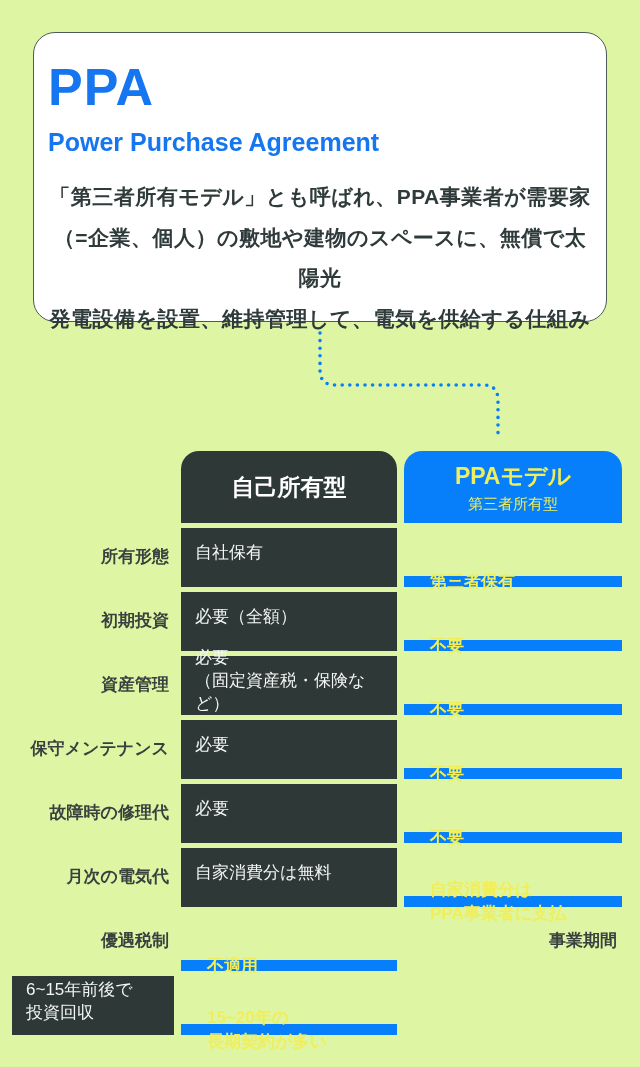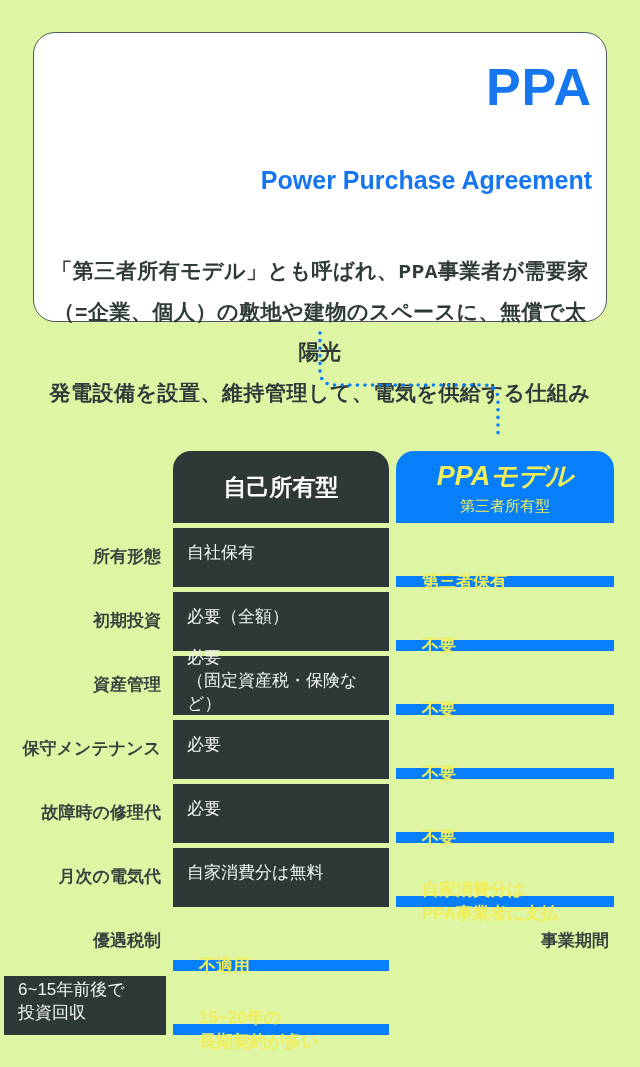--- a/index.html
+++ b/index.html
@@ -12,75 +12,73 @@
   }
 
   
   .card {
     position:absolute; left:33px; top:32px;
     width:574px; height:290px;
     background:#ffffff;
     border:1.5px solid var(--card_border,#50585a);
     border-radius:22px;
     box-sizing:border-box;
-    display:flex; flex-direction:column; align-items:flex-end;
+    display:flex; flex-direction:column; align-items:flex-start;
     text-align:center;
     padding:27px 14px 0;
-    gap:38px;
   }
   .card-title {
     font-size:52px; font-weight:800; line-height:1.05;
     letter-spacing:1px;
     color:var(--card_blue,#1576f0);
   }
   .card-subtitle {
     margin-top:13px;
     font-size:25px; font-weight:600;
     color:var(--card_blue,#1576f0);
   }
   .card-desc {
     margin-top:20px;
     font-size:21px; font-weight:700;
     line-height:1.95;
     letter-spacing:0.5px;
     color:var(--text_dark,#2f3a3a);
     white-space:pre-line;
-    font-family:Liberation Mono, monospace;
   }
 
   
   .connector {
     position:absolute; left:300px; top:326px;
     color:var(--table_blue,#077efa);
   }
 
   
   .table {
-    position:absolute; left:4px; top:451px;
+    position:absolute; left:12px; top:451px;
     width:610px;
     display:grid;
     grid-template-columns:162px 216px 218px;
     grid-template-rows:72px repeat(8, 59px);
     column-gap:7px; row-gap:5px;
   }
   .hdr-spacer { background:transparent; }
   .hdr-own {
     background:var(--dark_cell,#2e3836);
     border-radius:18px 18px 0 0;
     color:#ffffff; font-size:23px; font-weight:700;
     display:flex; align-items:center; justify-content:center;
   }
   .hdr-ppa {
     background:var(--table_blue,#077efa);
     border-radius:18px 18px 0 0;
     color:var(--yellow,#f0ee5a);
     display:flex; flex-direction:column; align-items:center; justify-content:center;
     gap:3px;
   }
-  .hdr-ppa-title { font-size:27px; font-weight:800;font-style:italic; }
+  .hdr-ppa-title { font-size:23px; font-weight:800; }
   .hdr-ppa-sub   { font-size:15px; font-weight:400; }
 
   .row-label {
     color:var(--label_text,#39413f);
     font-size:17px; font-weight:700;
     display:flex; align-items:center; justify-content:flex-end;
     text-align:right; padding-right:5px;
     line-height:1.3;
   }
   .cell-own {

